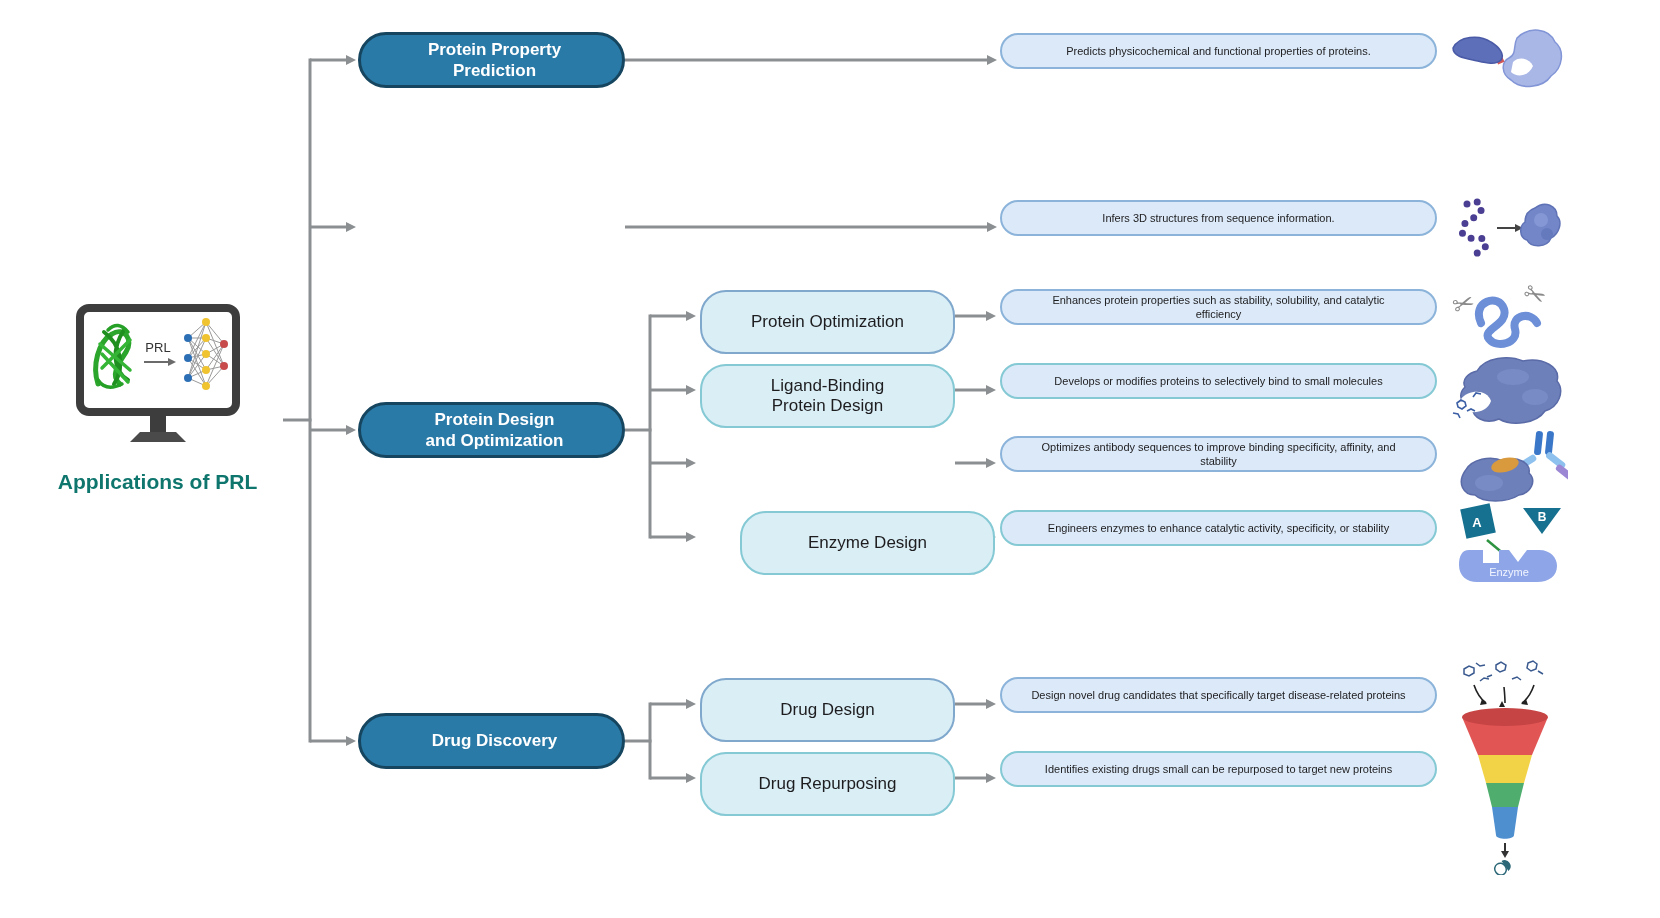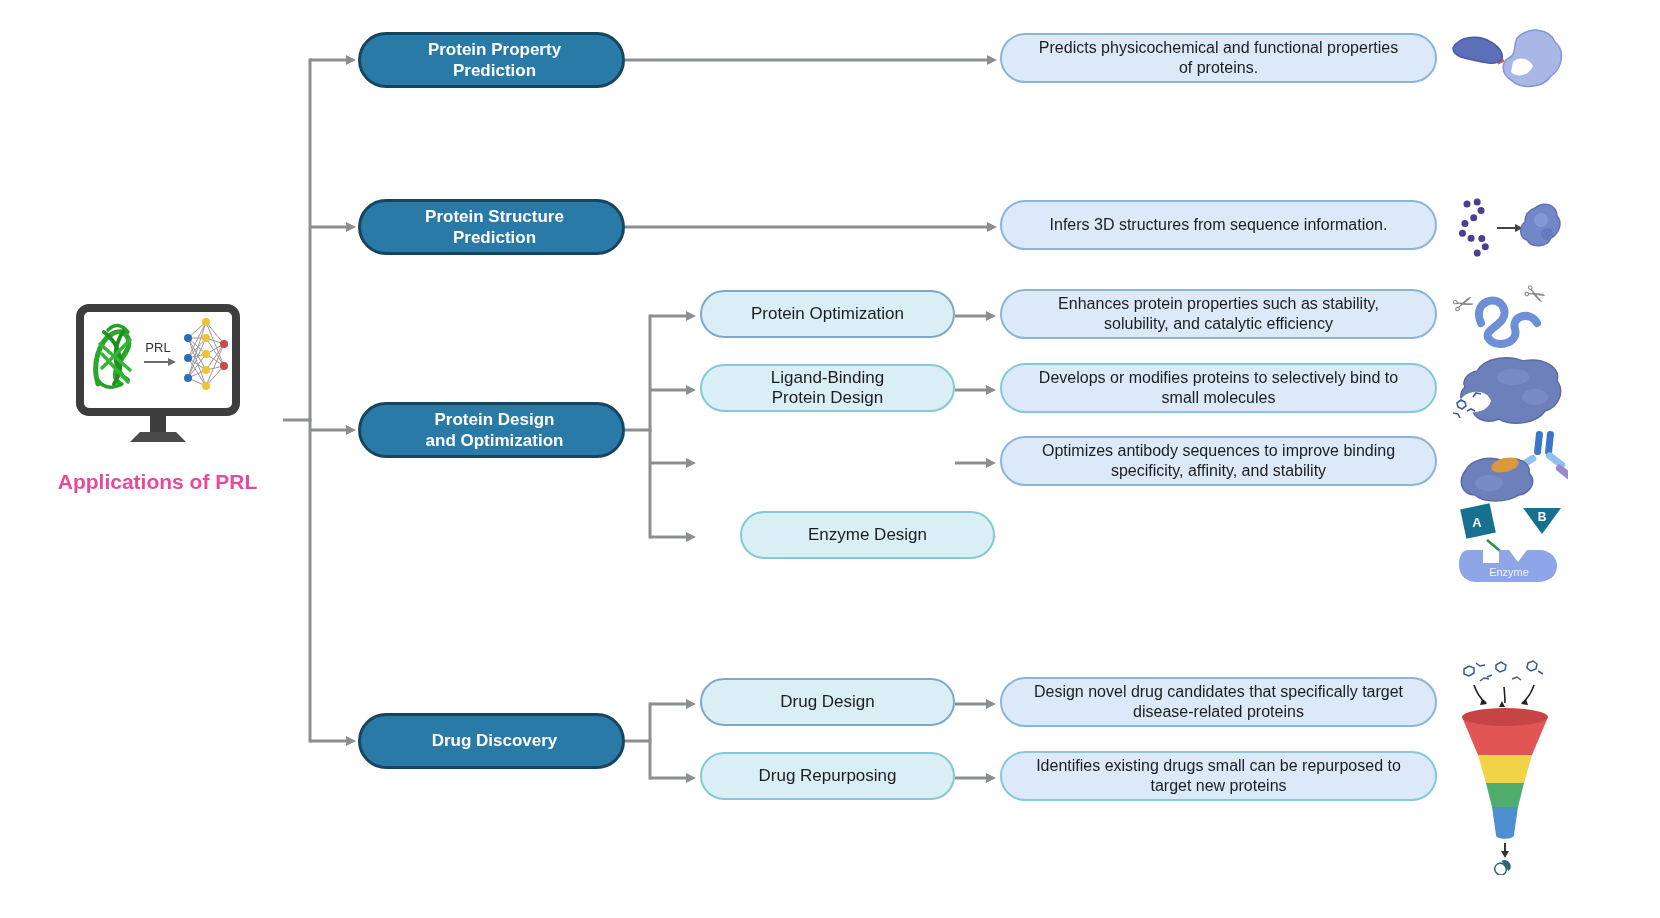--- a/index.html
+++ b/index.html
@@ -2,29 +2,29 @@
 <html><head>
 <meta charset="utf-8">
 <style>
   html,body{margin:0;padding:0;background:#ffffff;font-family:"Liberation Sans",sans-serif;}
   #canvas{position:relative;width:1660px;height:918px;background:#ffffff;overflow:hidden;}
   #connector-layer{position:absolute;left:0;top:0;width:1660px;height:918px;z-index:0;}
   .node{position:absolute;display:flex;align-items:center;justify-content:center;text-align:center;box-sizing:border-box;z-index:2;}
   .main-node{width:267px;height:56px;background:#2a7aa8;border:3px solid #16465f;border-radius:28px;color:#ffffff;font-weight:bold;font-size:17px;line-height:1.25;}
   .main-node .lbl{display:inline-block;max-width:150px;margin-left:6px;}
   .main-node.wide .lbl{max-width:220px;}
-  .sub-node{width:255px;height:48px;background:#daeef6;border:2.5px solid #7fa8cc;border-radius:26px;color:#1d1d1f;font-size:17px;line-height:1.2;}
+  .sub-node{width:255px;height:64px;background:#daeef6;border:2.5px solid #7fa8cc;border-radius:26px;color:#1d1d1f;font-size:17px;line-height:1.2;}
   .sub-node.teal{border-color:#84c9d4;}
   .sub-node .lbl{display:inline-block;max-width:230px;}
   .sub-node.narrow .lbl{max-width:130px;}
-  .desc-node{width:437px;height:50px;background:#dce9f8;border:2.5px solid #8cb4da;border-radius:27px;color:#1d1d1f;font-size:16px;line-height:1.28;}
+  .desc-node{width:437px;height:36px;background:#dce9f8;border:2.5px solid #8cb4da;border-radius:27px;color:#1d1d1f;font-size:11px;line-height:1.28;}
   .desc-node.teal{border-color:#84c9d4;align-items:center;}
   .desc-node .lbl{display:inline-block;max-width:375px;}
   .icon-box{position:absolute;z-index:2;}
-  #root-title{position:absolute;left:30px;top:470px;width:255px;text-align:center;font-size:21px;font-weight:bold;color:#ec4899;z-index:2;}
+  #root-title{position:absolute;left:30px;top:470px;width:255px;text-align:center;font-size:21px;font-weight:bold;color:#0f766e;z-index:2;}
 </style>
 </head>
 <body>
 
 <div id="canvas">
 
   <svg id="connector-layer">
     <defs>
       <marker id="arw" markerWidth="12" markerHeight="12" refX="1" refY="0" orient="auto" markerUnits="userSpaceOnUse" viewBox="-1 -6 12 12">
         <path d="M0,-5 L10,0 L0,5 Z" fill="#8b8f92"></path>
@@ -121,23 +121,20 @@
     </g>
     <rect x="82" y="112" width="16" height="22" fill="#3d3d3d"></rect>
     <path d="M62,142 L118,142 L108,132 L72,132 Z" fill="#4a4a4a"></path>
   </svg>
 
   <div id="root-title">Applications of PRL</div>
 
   <div class="node main-node" style="left:358px;top:32px">
       <span class="lbl">Protein Property Prediction</span>
     </div>
-  <div class="node main-node" style="left:358px;top:199px">
-      <span class="lbl">Protein Structure Prediction</span>
-    </div>
   <div class="node main-node" style="left:358px;top:402px">
       <span class="lbl">Protein Design and Optimization</span>
     </div>
   <div class="node main-node wide" style="left:358px;top:713px">
       <span class="lbl">Drug Discovery</span>
     </div>
 
   <div class="node sub-node" style="left:700px;top:290px">
       <span class="lbl">Protein Optimization</span>
     </div>
@@ -162,20 +159,23 @@
       <span class="lbl">Infers 3D structures from sequence information.</span>
     </div>
   <div class="node desc-node" style="left:1000px;top:289px">
       <span class="lbl">Enhances protein properties such as stability, solubility, and catalytic efficiency</span>
     </div>
   <div class="node desc-node teal" style="left:1000px;top:363px">
       <span class="lbl">Develops or modifies proteins to selectively bind to small molecules</span>
     </div>
   <div class="node desc-node" style="left:1000px;top:436px">
       <span class="lbl">Optimizes antibody sequences to improve binding specificity, affinity, and stability</span>
+    </div>
+  <div class="node desc-node teal" style="left:1000px;top:510px">
+      <span class="lbl">Engineers enzymes to enhance catalytic activity, specificity, or stability</span>
     </div>
   <div class="node desc-node" style="left:1000px;top:677px">
       <span class="lbl">Design novel drug candidates that specifically target disease-related proteins</span>
     </div>
   <div class="node desc-node teal" style="left:1000px;top:751px">
       <span class="lbl">Identifies existing drugs small can be repurposed to target new proteins</span>
     </div>
 
   <svg class="icon-box" style="left:1443px;top:22px" width="125" height="80" viewBox="0 0 125 80">
     <path d="M74,16 C86,4 106,6 112,20 C122,28 120,46 108,54 C100,66 78,68 68,58 C58,52 58,40 66,36 C74,32 70,24 74,16 Z" fill="#a9b7e6" stroke="#8295d6" stroke-width="1.5"></path>

